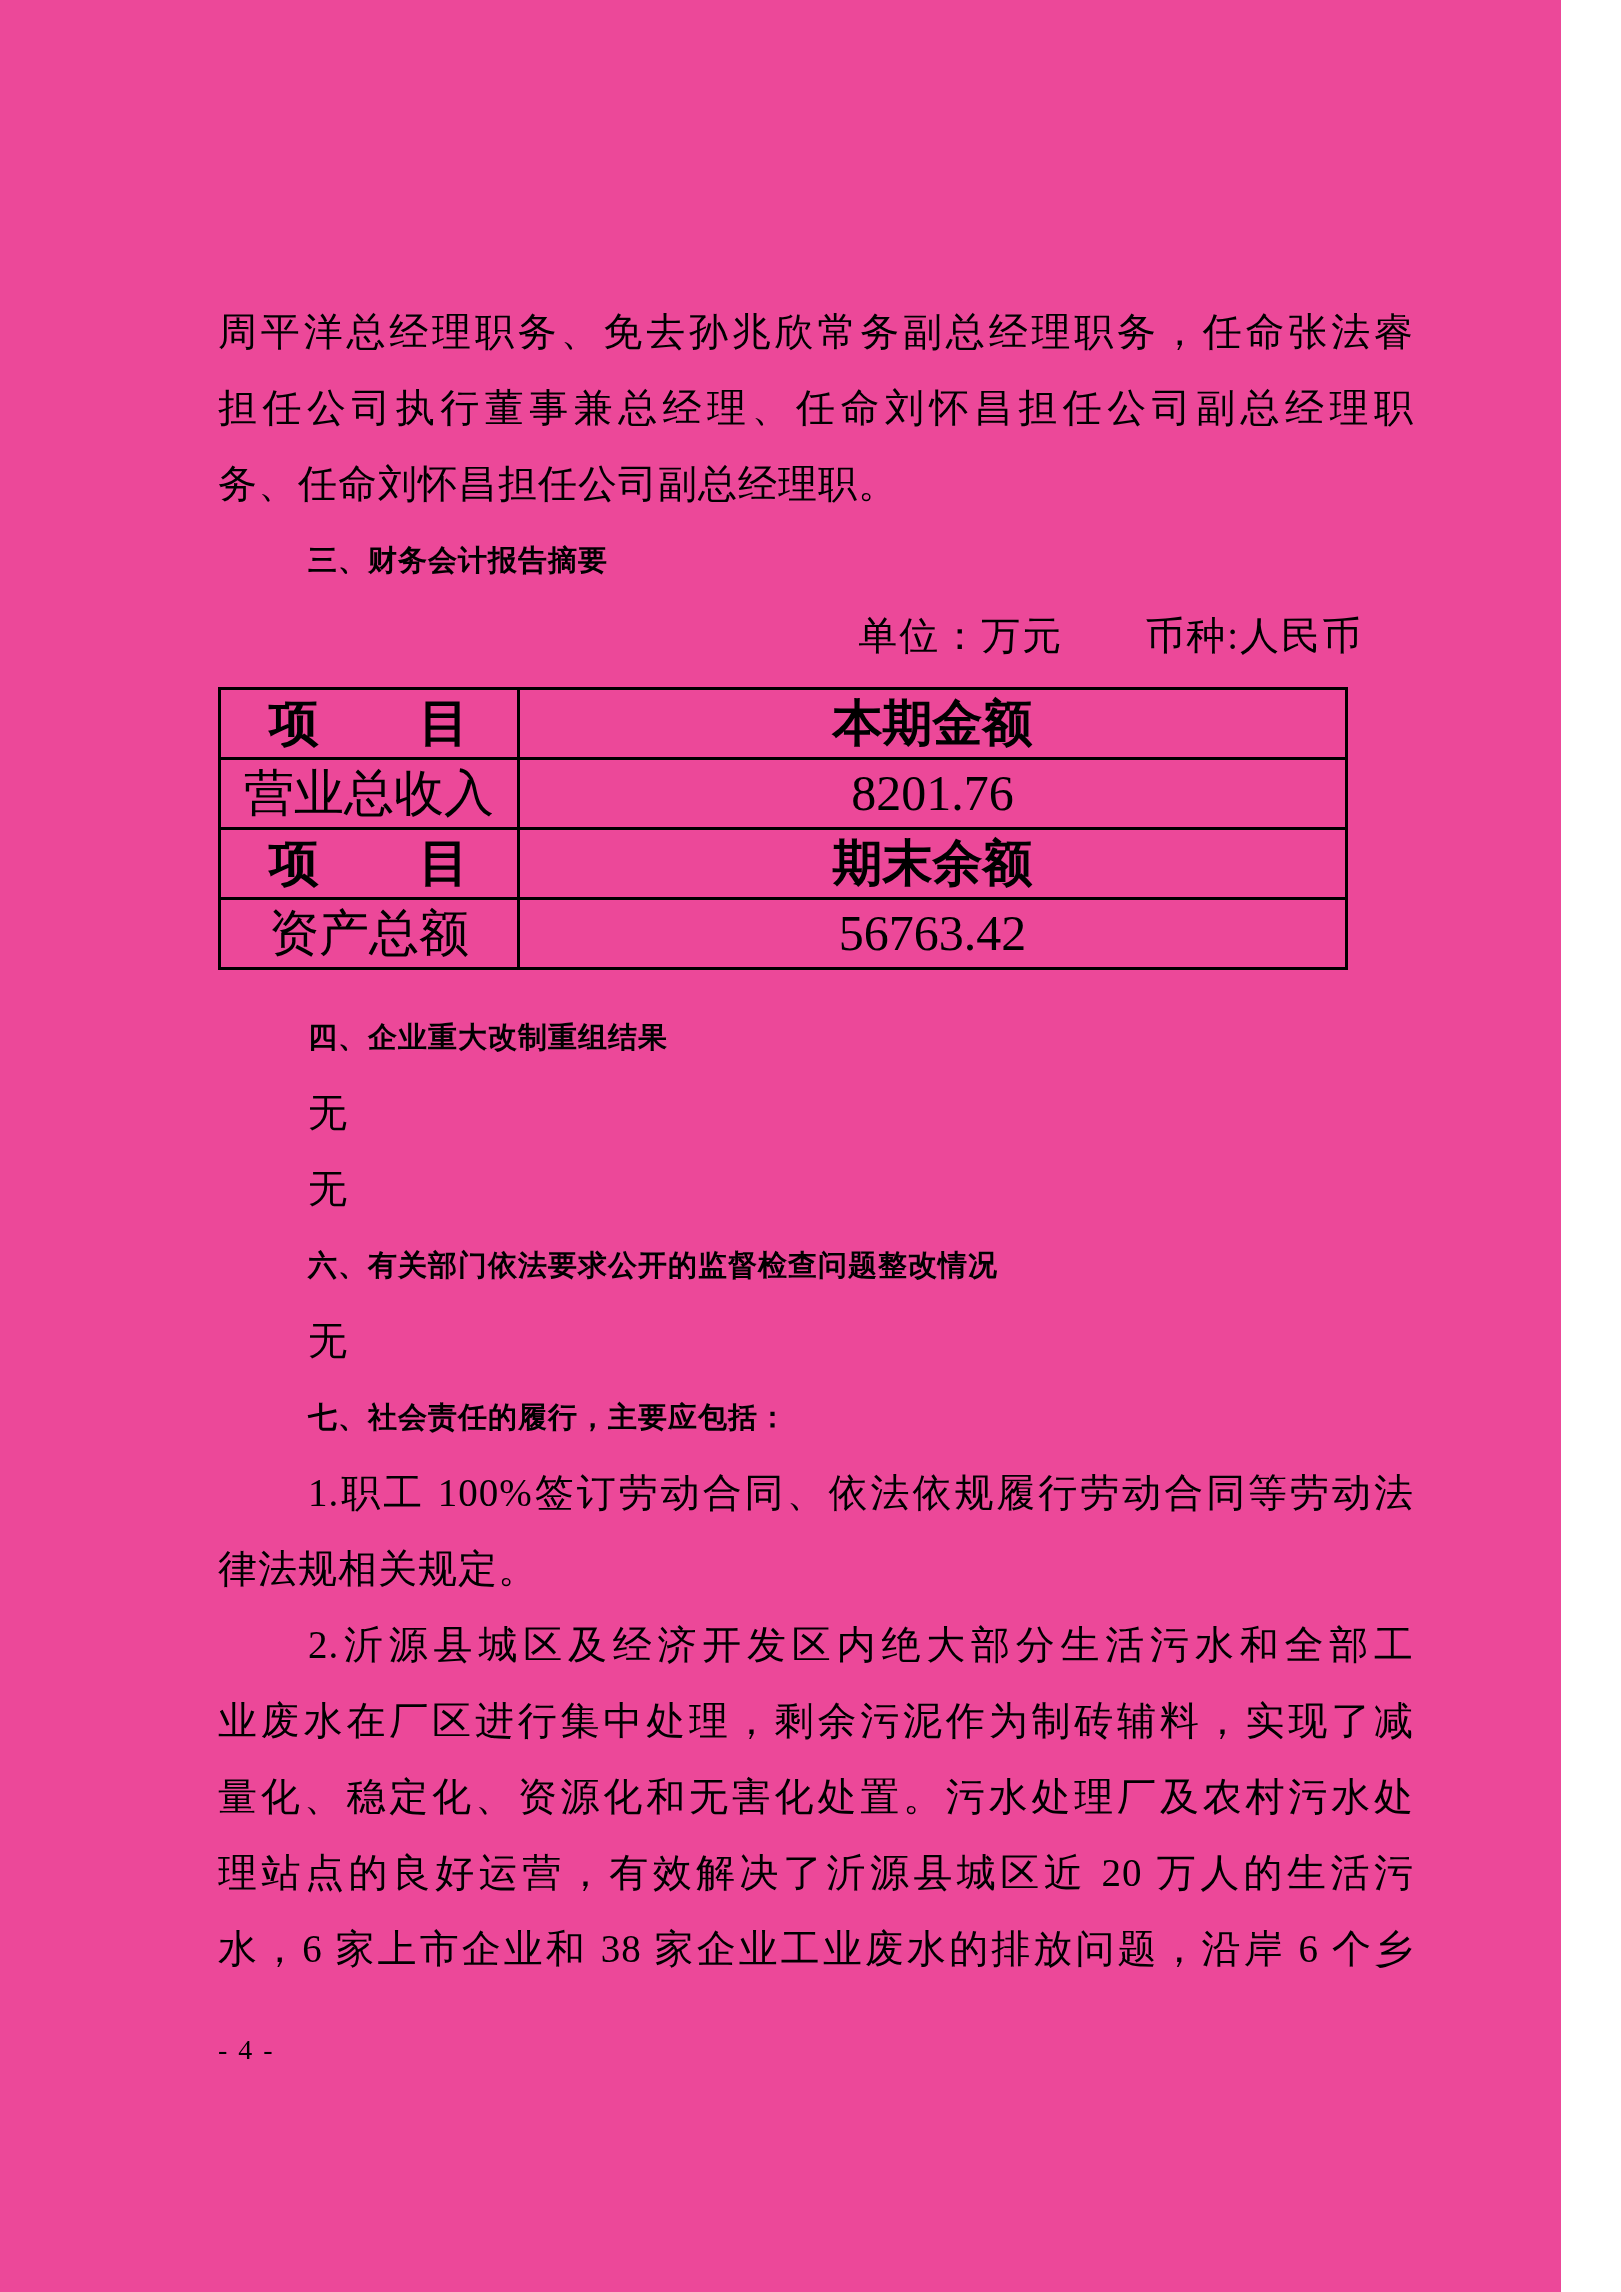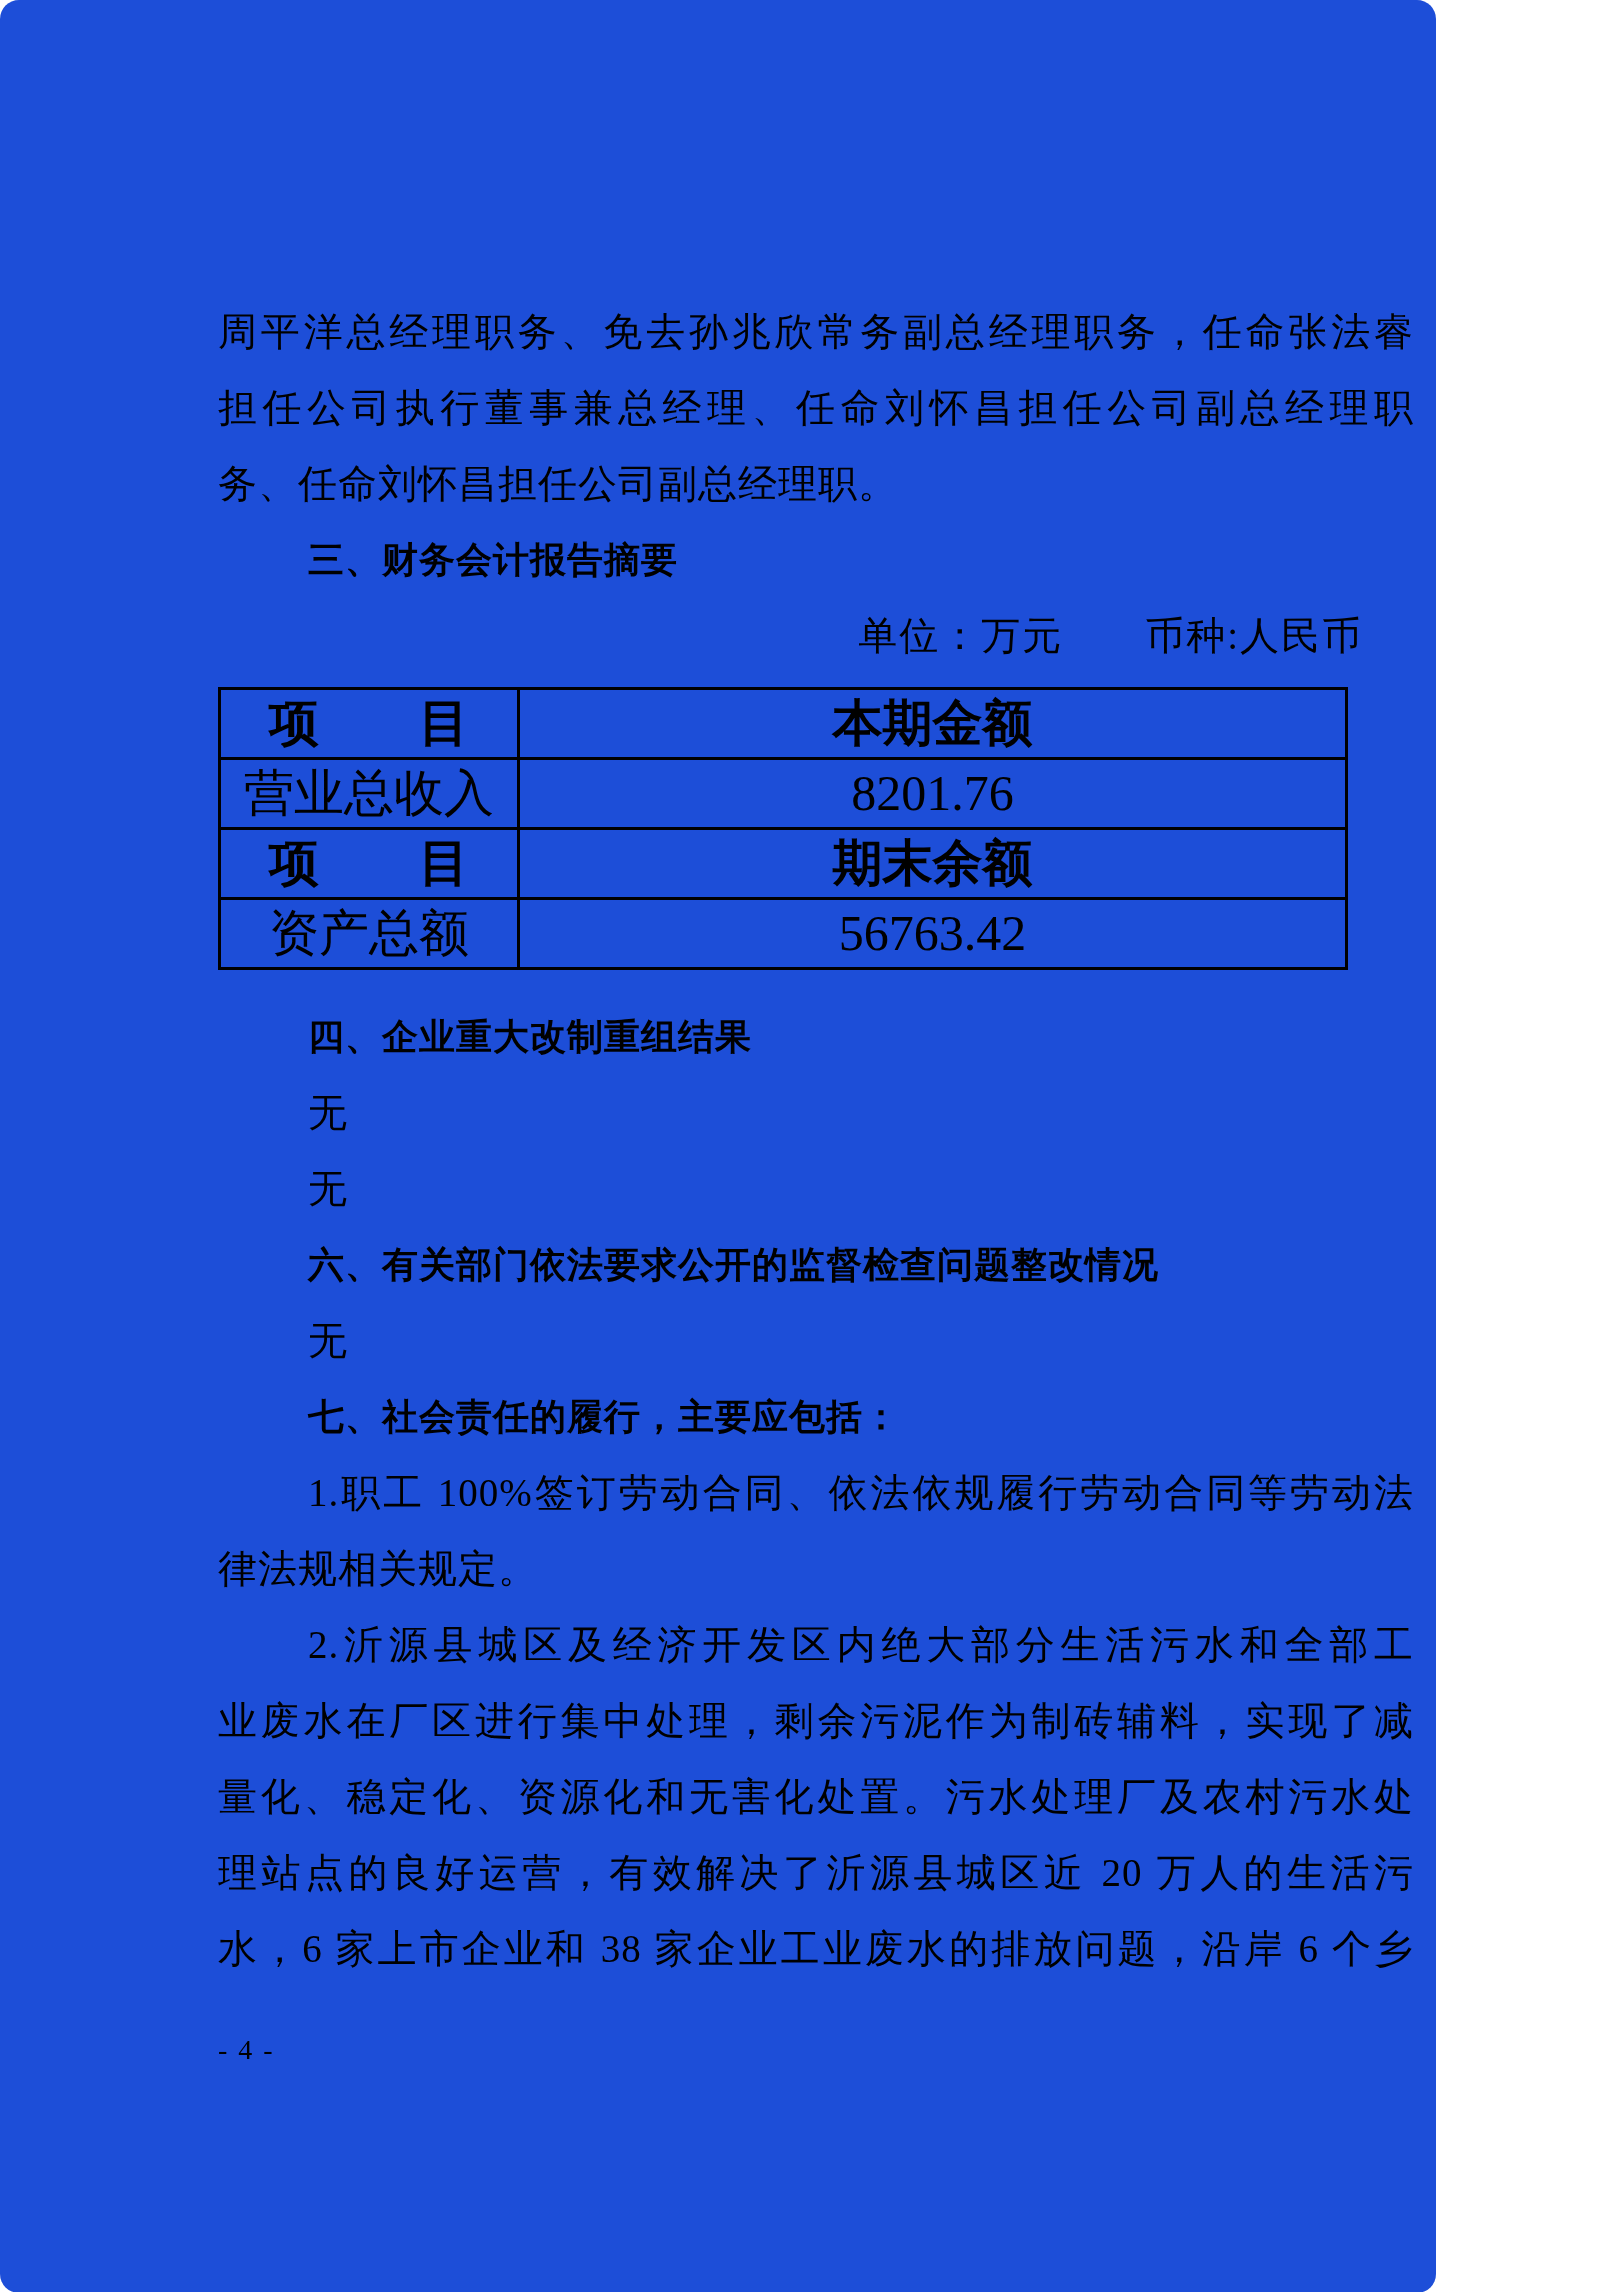--- a/index.html
+++ b/index.html
@@ -2,27 +2,26 @@
 <html><head>
 <meta charset="utf-8">
 <style>
   html, body {
     margin: 0;
     padding: 0;
     background: #ffffff;
   }
   .page {
     position: relative;
-    width: 1436px;
+    width: 1561px;
     height: 2293px;
-    background: #1d4ed8;
+    background: #ec4899;
     color: #000000;
     font-family: "Liberation Serif", "DejaVu Serif", serif;
     overflow: hidden;
-    border-radius: 19px;
   }
   .content {
     position: absolute;
     left: 218px;
     top: 294px;
     width: 1196px;
   }
   .line {
     font-size: 39px;
     line-height: 76px;
@@ -31,21 +30,21 @@
   }
   .line.full {
     text-align: justify;
     text-align-last: justify;
   }
   .line.indent {
     text-indent: 90px;
   }
   .heading {
     font-weight: bold;
-    font-size: 36px;
+    font-size: 29px;
   }
   .unit-note {
     text-align: right;
     padding-right: 51px;
     letter-spacing: 2px;
   }
   table.fin-table {
     border-collapse: collapse;
     width: 1127px;
     margin-top: 12.7px;

